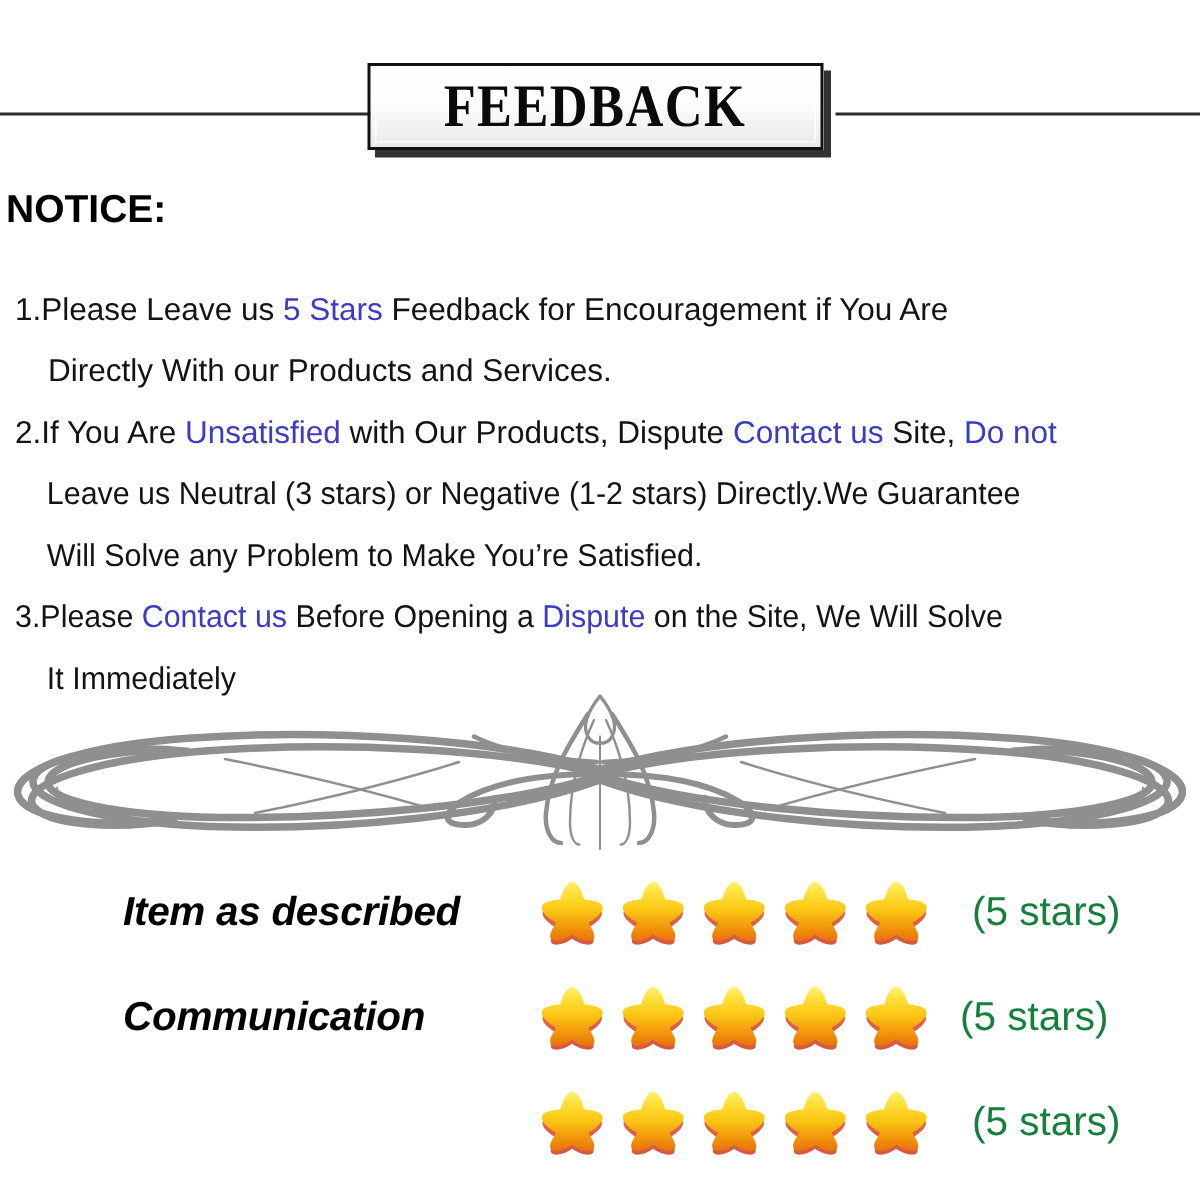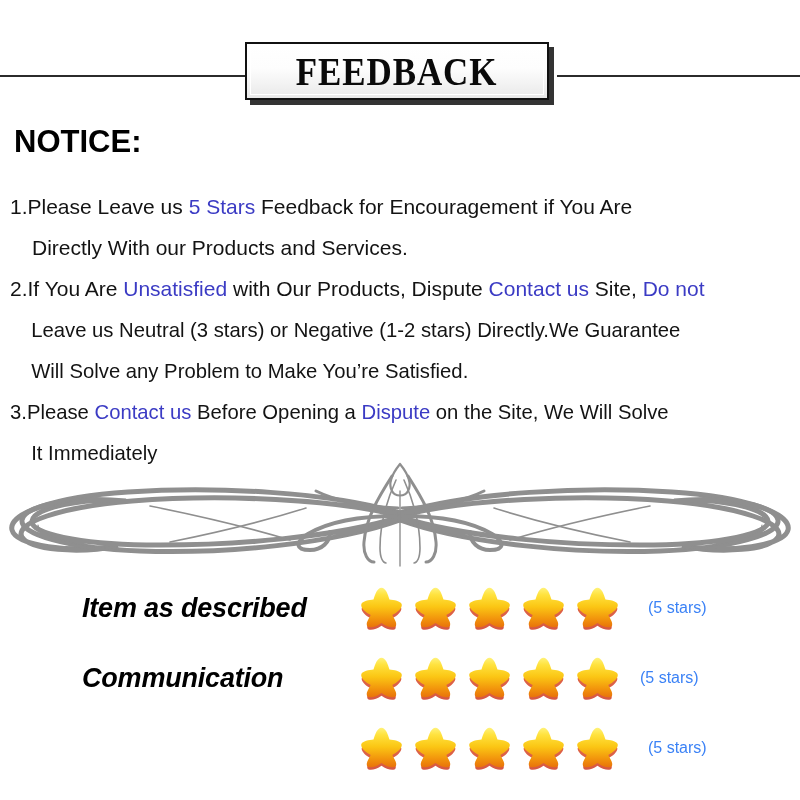--- a/index.html
+++ b/index.html
@@ -54,22 +54,22 @@
     transform-origin:center;
   }
   .banner-title span{
     display:inline-block;
     transform:scaleX(0.92) scaleY(1.06);
   }
 
   
   .notice-head{
     position:absolute;
-    left:14px;top:124px;
-    font-size:31px;
+    left:4px;top:124px;
+    font-size:26px;
     font-weight:bold;
     letter-spacing:0px;
     white-space:nowrap;
   }
   .notice-head .colon{font-weight:bold;}
 
   .lines{
     position:absolute;
     left:10px;top:186px;
     width:800px;
@@ -125,22 +125,22 @@
   }
   .star{
     display:block;
     width:47px;height:47px;
     flex:0 0 auto;
   }
   .count{
     position:absolute;
     left:648px;top:50%;
     transform:translateY(-50%);
-    font-size:16px;
-    color:#3b82f6;
+    font-size:27px;
+    color:#15803d;
     white-space:nowrap;
     text-align:center;
   }
   .r1 .count{left:648px;}
   .r2 .count{left:640px;}
   .r3 .count{left:648px;}
 </style>
 </head>
 <body>
 

